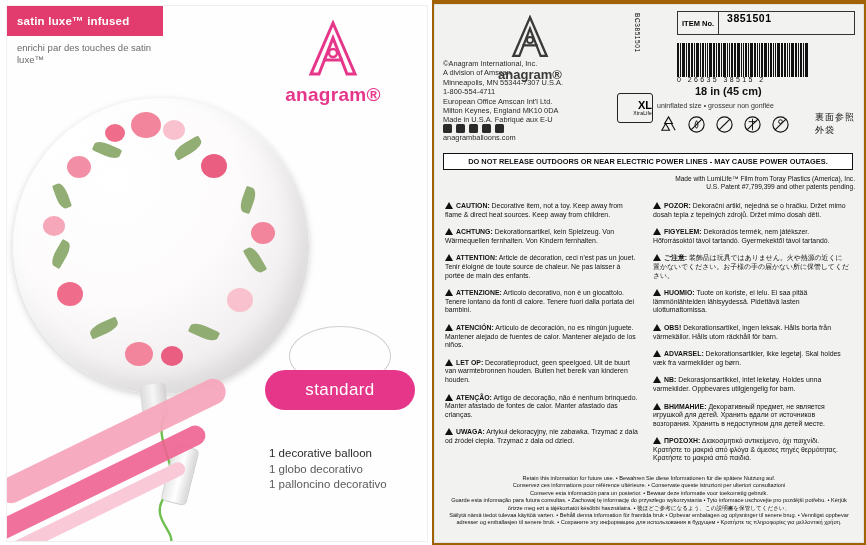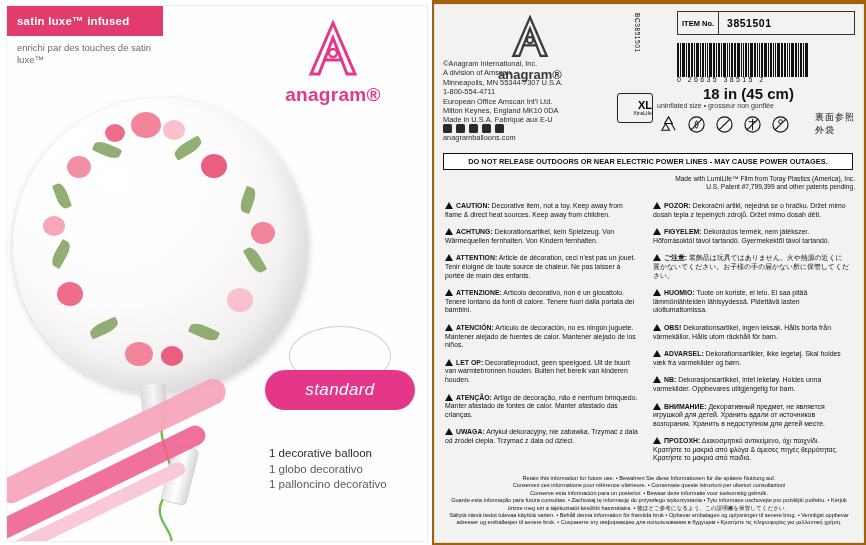--- a/index.html
+++ b/index.html
@@ -48,48 +48,48 @@
     border-radius:40px;transform:rotate(-26deg);opacity:.95;}
   .stripe2{position:absolute;left:-40px;top:470px;width:250px;height:20px;background:#f06292;
     border-radius:40px;transform:rotate(-26deg);opacity:.9;}
   .stripe3{position:absolute;left:-60px;top:508px;width:250px;height:14px;background:#f9c9d8;
     border-radius:40px;transform:rotate(-26deg);}
 
   .std-badge{position:absolute;left:258px;top:320px;width:150px;height:90px;}
   .std-circle{position:absolute;left:24px;top:0;width:100px;height:58px;border:1px solid #cfcfcf;border-radius:50%;}
   .std-pill{position:absolute;left:0;top:44px;width:150px;height:40px;background:#e6368a;border-radius:20px;
     display:flex;align-items:center;justify-content:center;}
-  .std-pill span{color:#fff;font-size:17px;letter-spacing:.4px;font-style:italic;}
+  .std-pill span{color:#fff;font-size:17px;letter-spacing:.4px;}
 
   .front-list{position:absolute;left:262px;top:440px;width:160px;color:#5b5b5b;font-size:11.5px;line-height:15.5px;}
   .front-list div:first-child{color:#2b2b2b;}
 
   
   .back{position:absolute;left:434px;top:4px;width:428px;height:537px;background:#f2f2f0;border:1px solid #e2e2e0;overflow:hidden;}
 
   .logo-box{position:absolute;left:40px;top:10px;width:110px;text-align:center;}
   .logo-word{margin-top:4px;color:#3a3a3a;font-size:13px;font-weight:bold;}
 
   .addr{position:absolute;left:8px;top:54px;width:170px;color:#2a2a2a;font-size:7.4px;line-height:9.4px;}
   .socials{position:absolute;left:8px;top:128px;width:170px;color:#2a2a2a;font-size:7.4px;}
   .social-icons{position:absolute;left:8px;top:119px;display:flex;gap:4px;}
   .sic{width:9px;height:9px;background:#2a2a2a;border-radius:1.5px;}
 
-  .itembox{position:absolute;left:242px;top:6px;width:176px;height:22px;border:1px solid #333;display:flex;align-items:center;}
+  .itembox{position:absolute;left:242px;top:6px;width:176px;height:22px;border:1px solid #333;display:flex;align-items:flex-start;}
   .itembox .k{font-size:7.5px;font-weight:bold;padding:0 4px;border-right:1px solid #333;height:100%;display:flex;align-items:center;}
   .itembox .v{font-size:10.5px;font-weight:bold;padding-left:8px;letter-spacing:.5px;}
 
   .barcode{position:absolute;left:242px;top:32px;width:176px;height:40px;display:flex;align-items:flex-end;gap:1px;}
   .barcode i{display:block;background:#111;height:34px;}
   .bc-digits{position:absolute;left:242px;top:71px;width:176px;font-size:7px;letter-spacing:2.4px;color:#111;}
   .vbar{position:absolute;left:196px;top:6px;width:12px;height:64px;}
   .vbar span{display:block;transform:rotate(90deg);transform-origin:left top;font-size:6.5px;white-space:nowrap;
     position:absolute;left:10px;top:2px;letter-spacing:.6px;}
 
-  .size-line{position:absolute;left:268px;top:80px;font-size:15px;font-weight:bold;color:#111;}
+  .size-line{position:absolute;left:260px;top:80px;font-size:11px;font-weight:bold;color:#111;}
   .size-sub{position:absolute;left:222px;top:97px;font-size:7px;color:#333;}
 
   .xl-badge{position:absolute;left:182px;top:88px;width:34px;height:28px;border:1px solid #222;border-radius:3px;
     display:flex;flex-direction:column;align-items:flex-end;justify-content:center;line-height:1;}
   .xl-badge b{font-size:11px;}
   .xl-badge small{font-size:5px;letter-spacing:.2px;}
 
   .care-row{position:absolute;left:224px;top:104px;width:196px;height:30px;display:flex;align-items:center;gap:9px;}
   .care-ic{width:19px;height:19px;position:relative;}
   .care-ic svg{display:block;}

